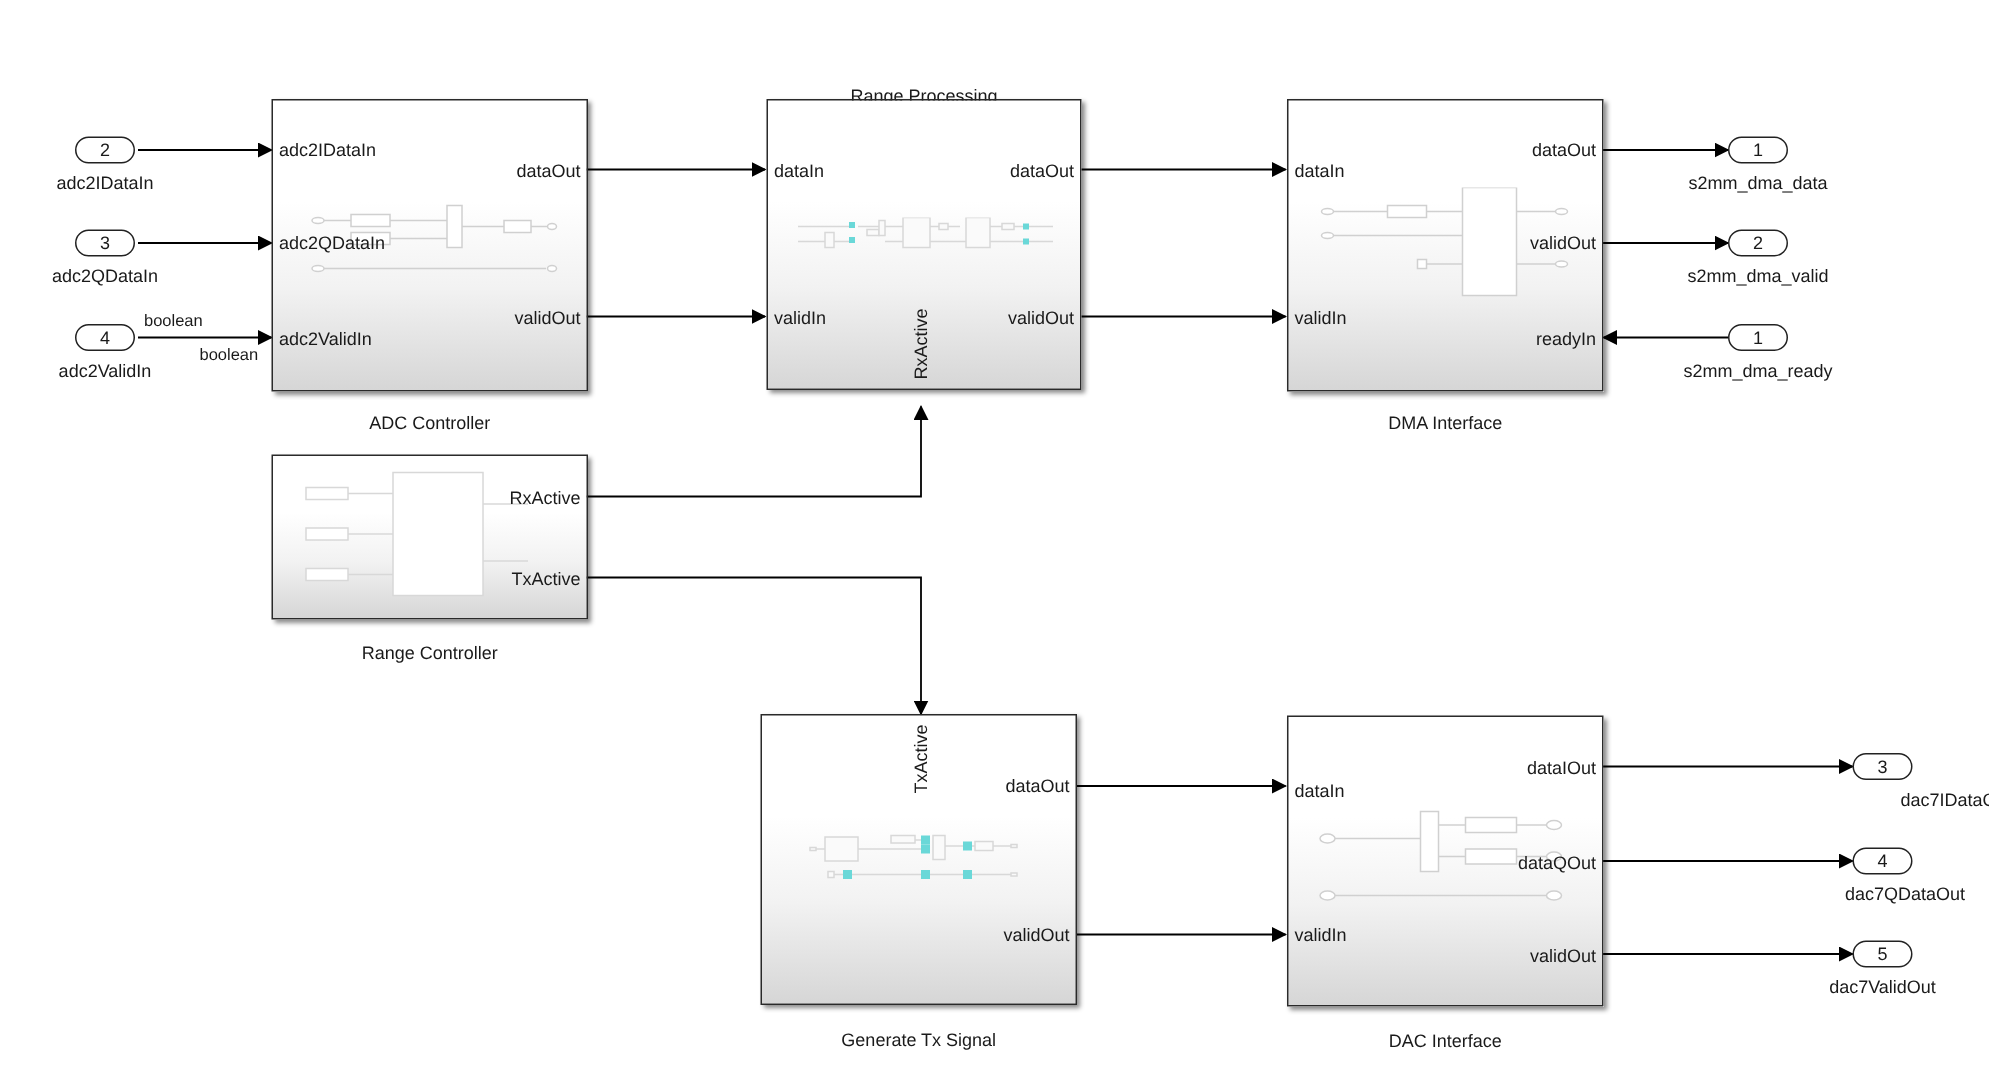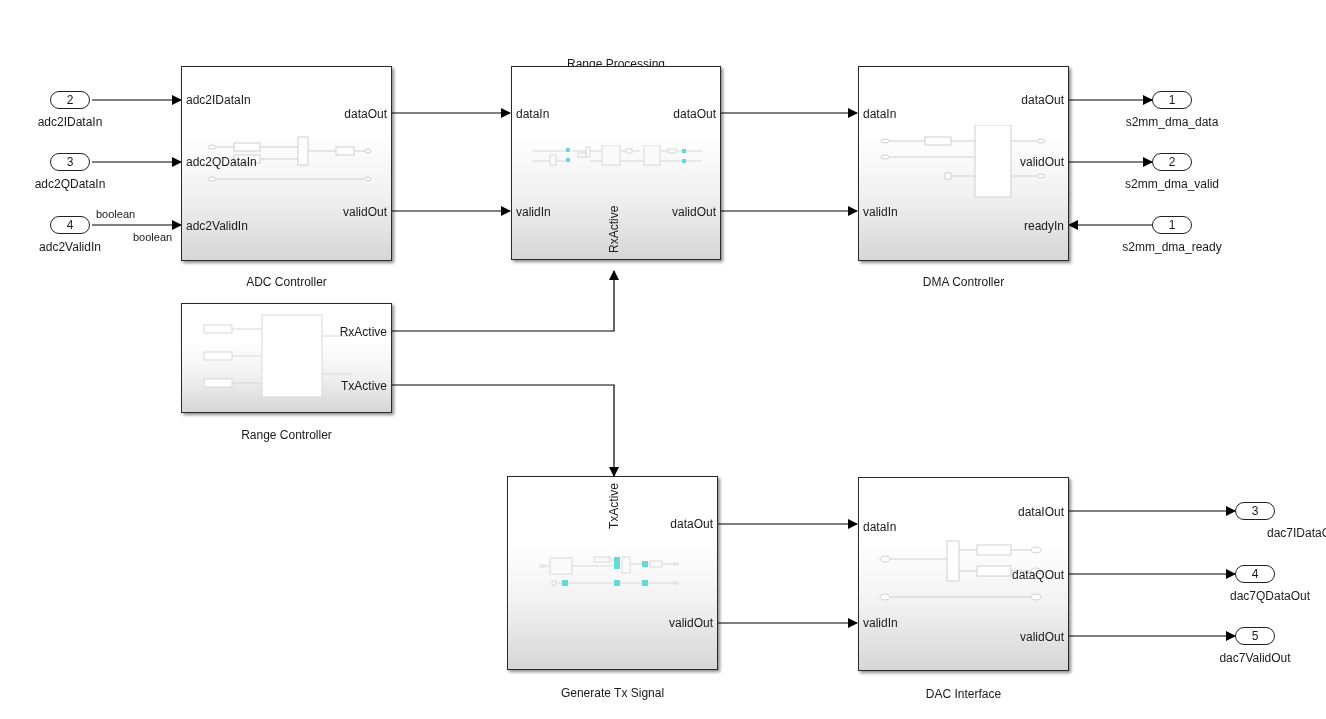--- a/index.html
+++ b/index.html
@@ -138,21 +138,21 @@
       <line x1="134" y1="51" x2="160" y2="51"></line>
         <ellipse cx="164" cy="51" rx="4" ry="2"></ellipse>
     </g>
   </svg>
   <span class="port" style="left:4px;top:40px;">dataIn</span>
   <span class="port" style="left:4px;top:138px;">validIn</span>
   <span class="port r" style="right:4px;top:26px;">dataOut</span>
   <span class="port r" style="right:4px;top:88px;">validOut</span>
   <span class="port r" style="right:4px;top:152px;text-align:right;">readyIn</span>
 </div>
-<div class="blabel" style="left:858px;top:264px;width:211px;">DMA Controller</div>
+<div class="blabel" style="left:858px;top:264px;width:211px;">DMA Interface</div>
 
 <div class="io" style="left:1152px;top:91px;">1</div>
 <div class="iolabel" style="left:1107px;top:115px;width:130px;">s2mm_dma_data</div>
 <div class="io" style="left:1152px;top:153px;">2</div>
 <div class="iolabel" style="left:1107px;top:177px;width:130px;">s2mm_dma_valid</div>
 <div class="io" style="left:1152px;top:216px;">1</div>
 <div class="iolabel" style="left:1107px;top:240px;width:130px;">s2mm_dma_ready</div>
 
 <div class="block" style="left:181px;top:303px;width:211px;height:110px;">
   <svg class="thumb" style="left:20px;top:10px;" width="150" height="86">

